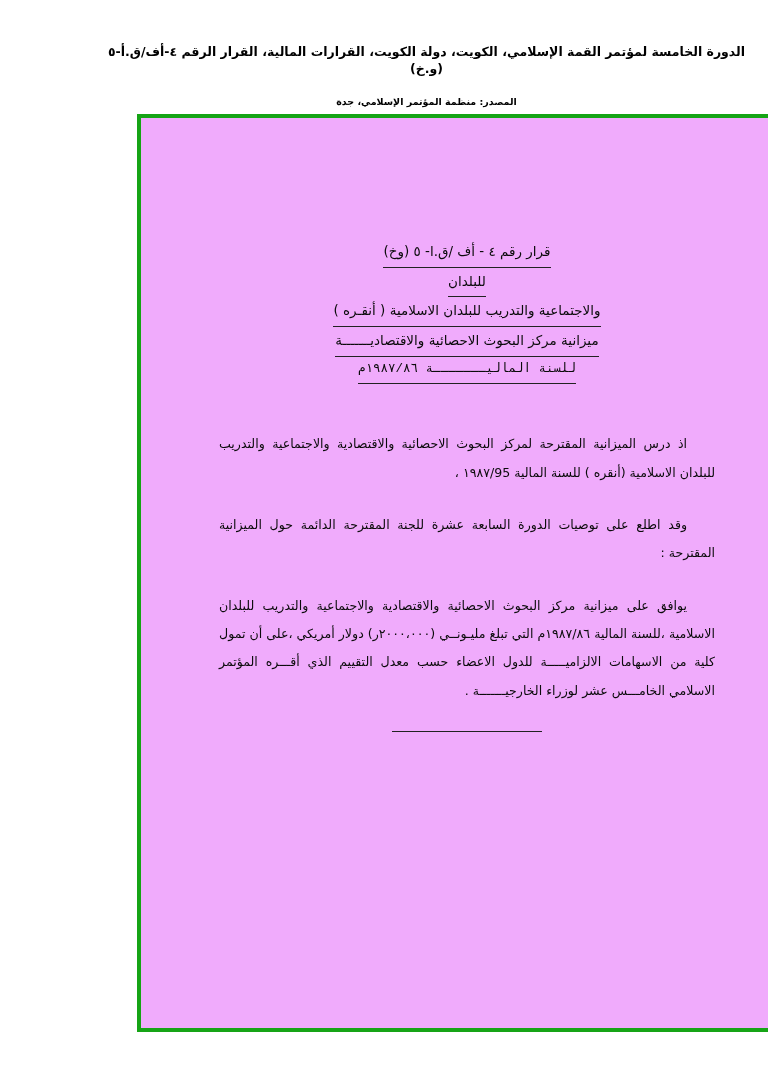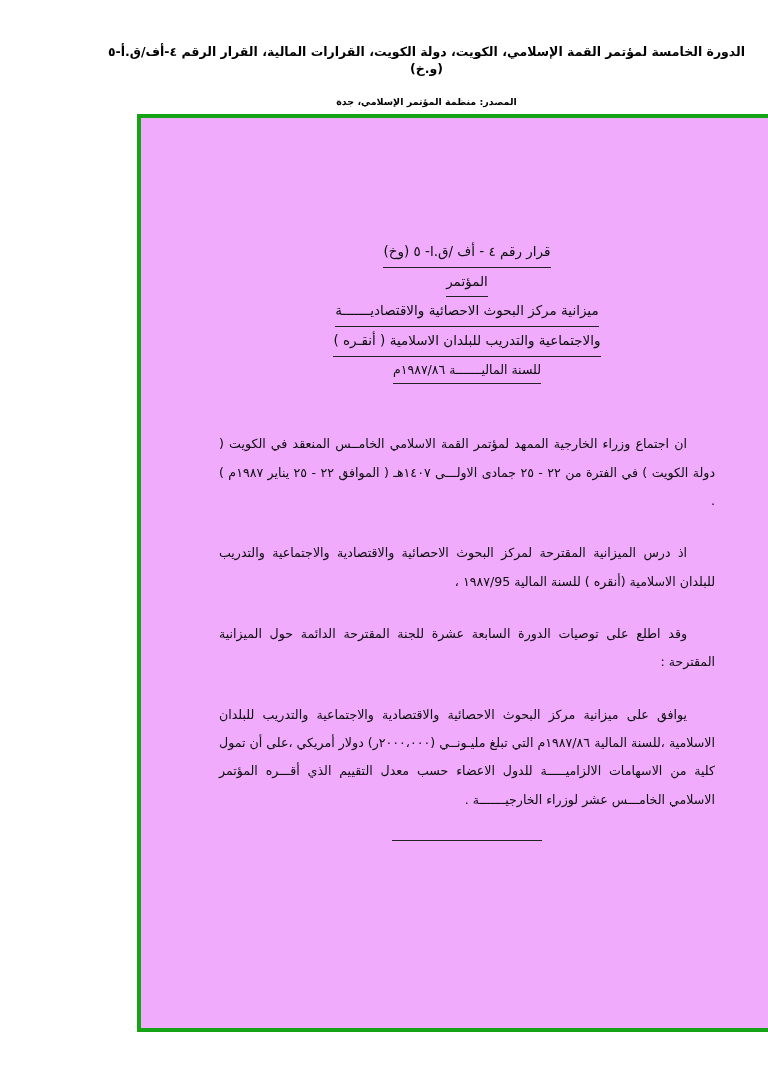--- a/index.html
+++ b/index.html
@@ -76,20 +76,21 @@
     color: #0b0b0b;
     display: block;
   }
   .title-line span.u {
     border-bottom: 1px solid #222;
     padding-bottom: 1px;
     display: inline-block;
   }
   .title-line.small {
     font-size: 12.5px;
+    font-family: Liberation Mono, monospace;
   }
 
   
   .para {
     font-size: 12.6px;
     letter-spacing: 0.9px;
     line-height: 2.25;
     text-align: justify;
     text-align-last: right;
     margin: 0 0 24px 0;
@@ -118,34 +119,33 @@
   </div>
 
   <div class="frame">
     <div class="frame-inner">
 
       <div class="title-block">
         <div class="title-line">
           <span class="u">قرار رقم ٤ - أف /ق.ا- ٥ (وخ)</span>
         </div>
         <div class="title-line">
-          <span class="u">المؤتمر</span>
+          <span class="u">للبلدان</span>
+        </div>
+        <div class="title-line">
+          <span class="u">والاجتماعية والتدريب للبلدان الاسلامية ( أنقـره )</span>
         </div>
         <div class="title-line">
           <span class="u">ميزانية مركز البحوث الاحصائية والاقتصاديـــــــة</span>
-        </div>
-        <div class="title-line">
-          <span class="u">والاجتماعية والتدريب للبلدان الاسلامية ( أنقـره )</span>
         </div>
         <div class="title-line small">
           <span class="u">للسنة الماليـــــــة ١٩٨٧/٨٦م</span>
         </div>
       </div>
 
-      <p class="para indent">ان اجتماع وزراء الخارجية الممهد لمؤتمر القمة الاسلامي الخامــس المنعقد في الكويت ( دولة الكويت ) في الفترة من ٢٢ - ٢٥ جمادى الاولـــى ١٤٠٧هـ ( الموافق ٢٢ - ٢٥ يناير ١٩٨٧م ) .</p>
       <p class="para indent">اذ درس الميزانية المقترحة لمركز البحوث الاحصائية والاقتصادية والاجتماعية والتدريب للبلدان الاسلامية (أنقره ) للسنة المالية ١٩٨٧/95 ،</p>
       <p class="para indent">وقد اطلع على توصيات الدورة السابعة عشرة للجنة المقترحة الدائمة حول الميزانية المقترحة :</p>
       <p class="para indent">يوافق على ميزانية مركز البحوث الاحصائية والاقتصادية والاجتماعية والتدريب للبلدان الاسلامية ،للسنة المالية ١٩٨٧/٨٦م التي تبلغ مليـونــي (٢٠٠٠،٠٠٠ر) دولار أمريكي ،على أن تمول كلية من الاسهامات الالزاميـــــة للدول الاعضاء حسب معدل التقييم الذي أقـــره المؤتمر الاسلامي الخامـــس عشر لوزراء الخارجيـــــــة .</p>
 
       <div class="end-rule"></div>
 
     </div>
   </div>
 
 </div>

